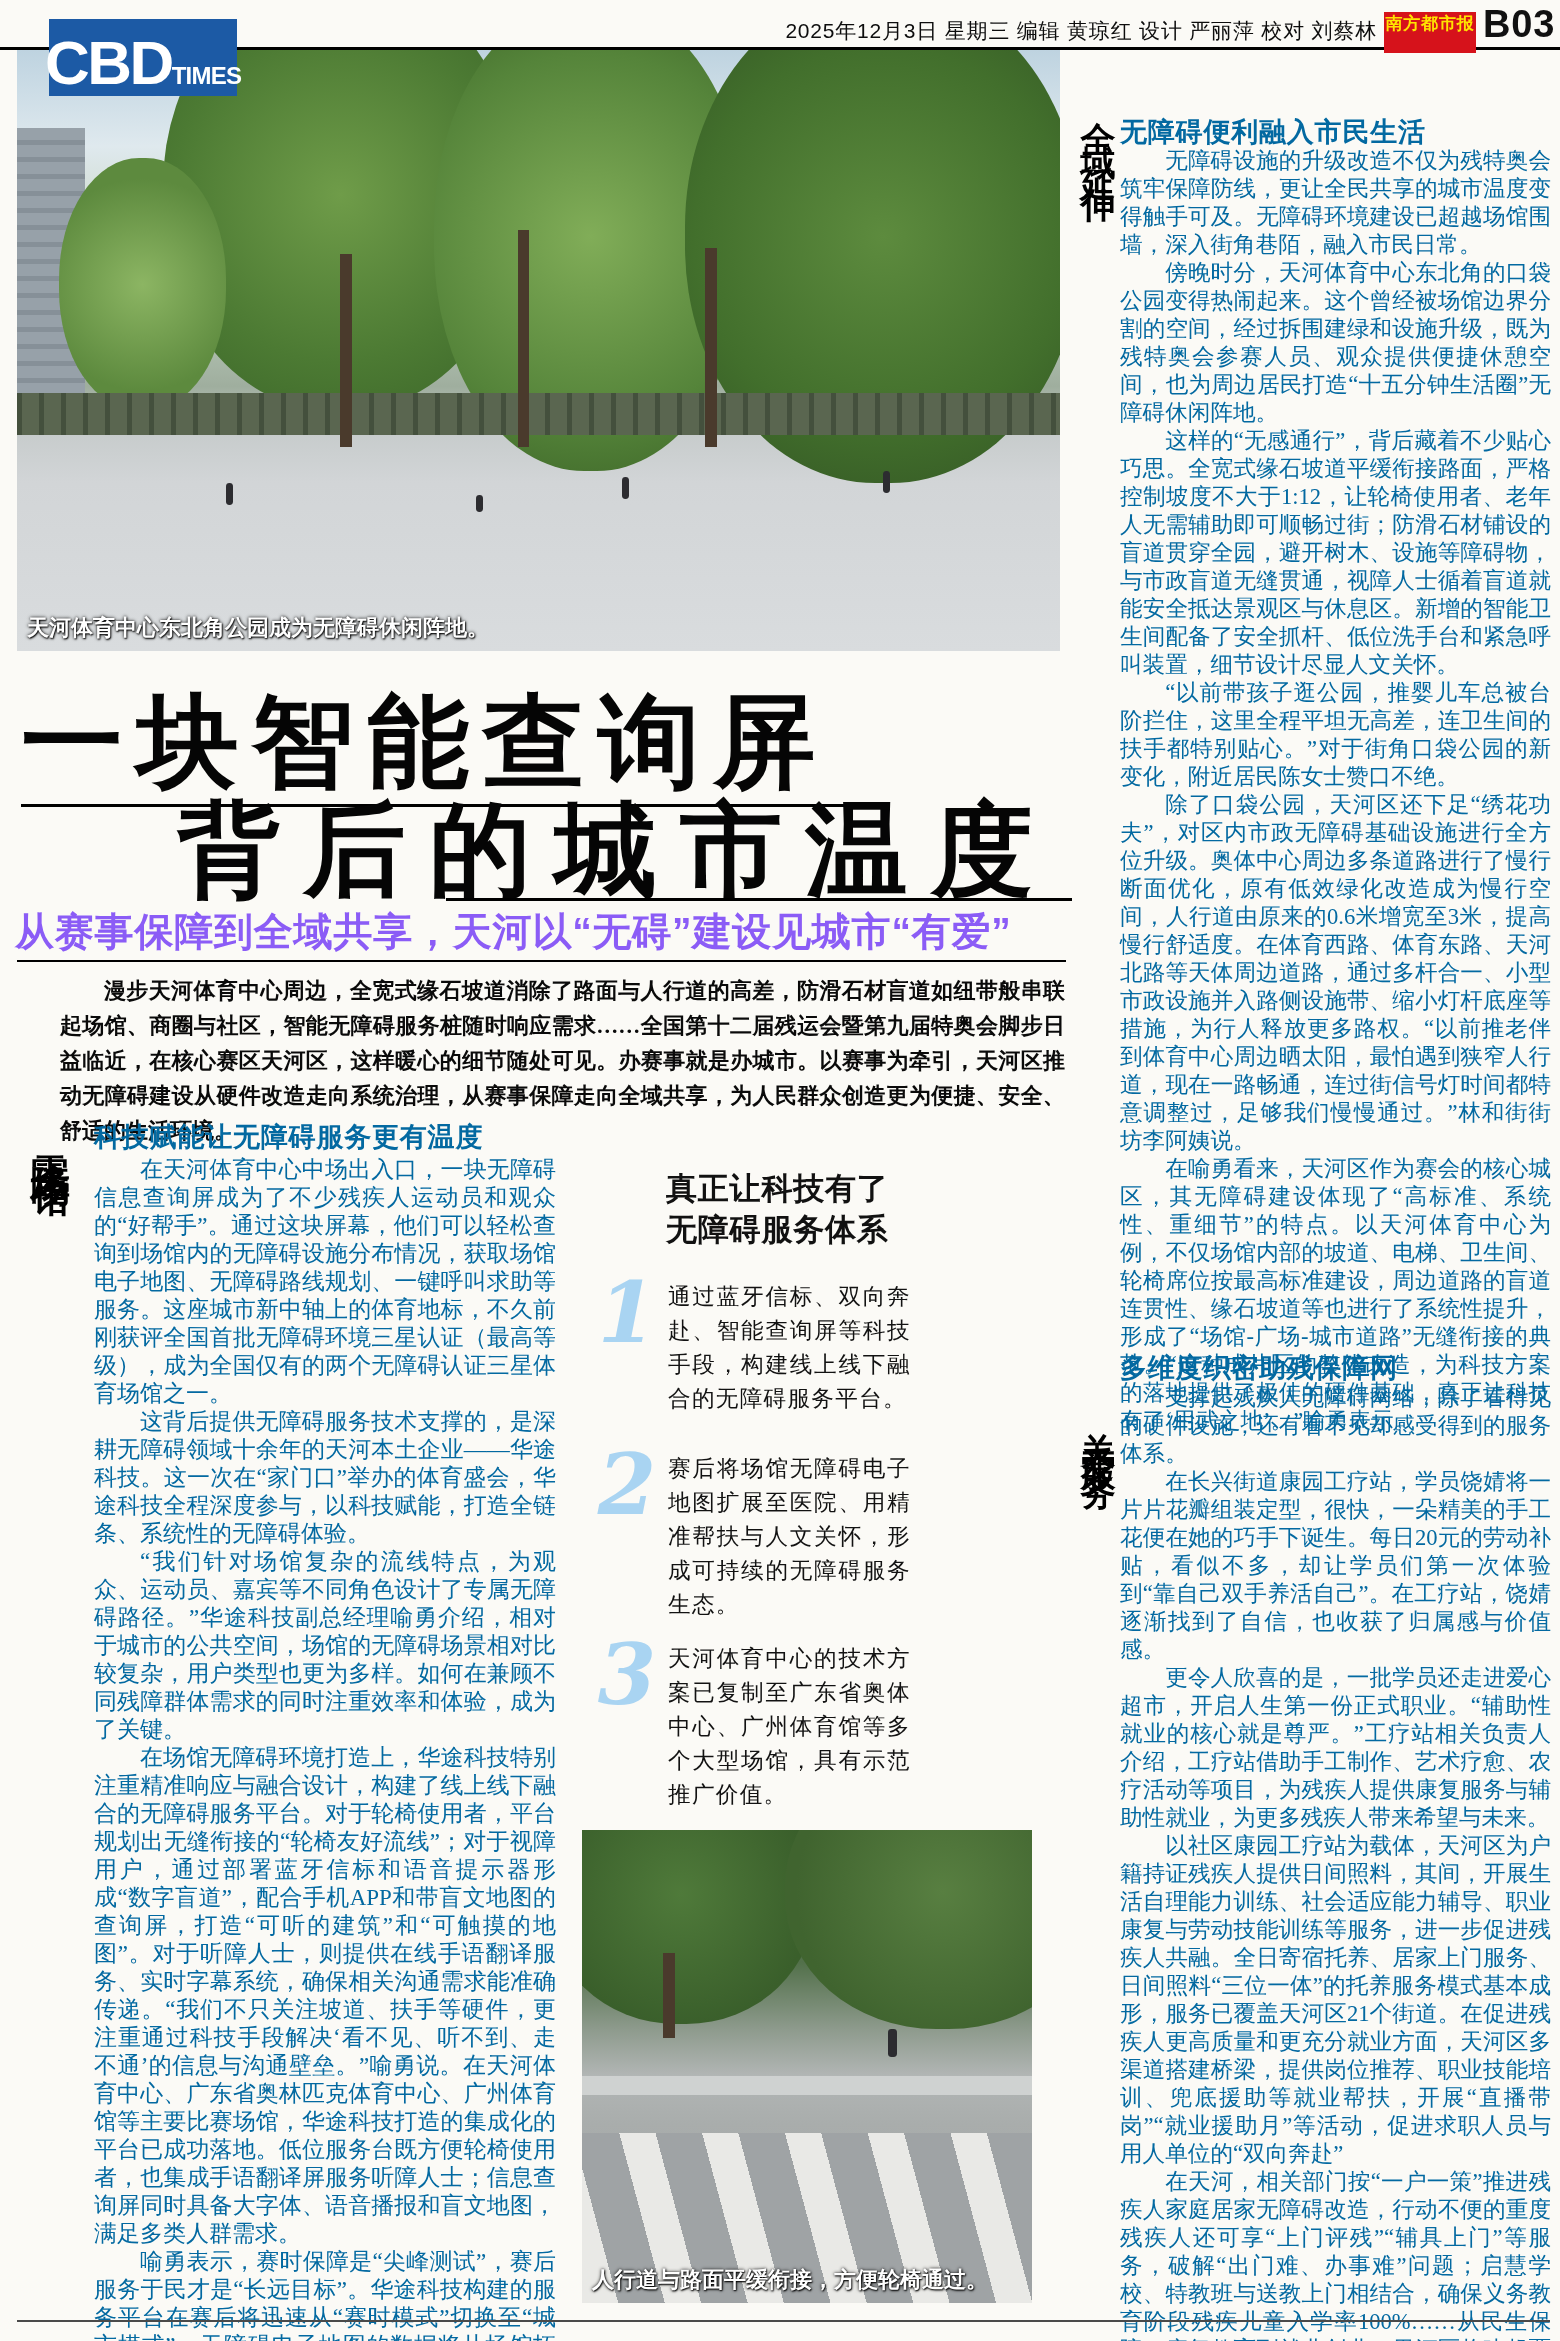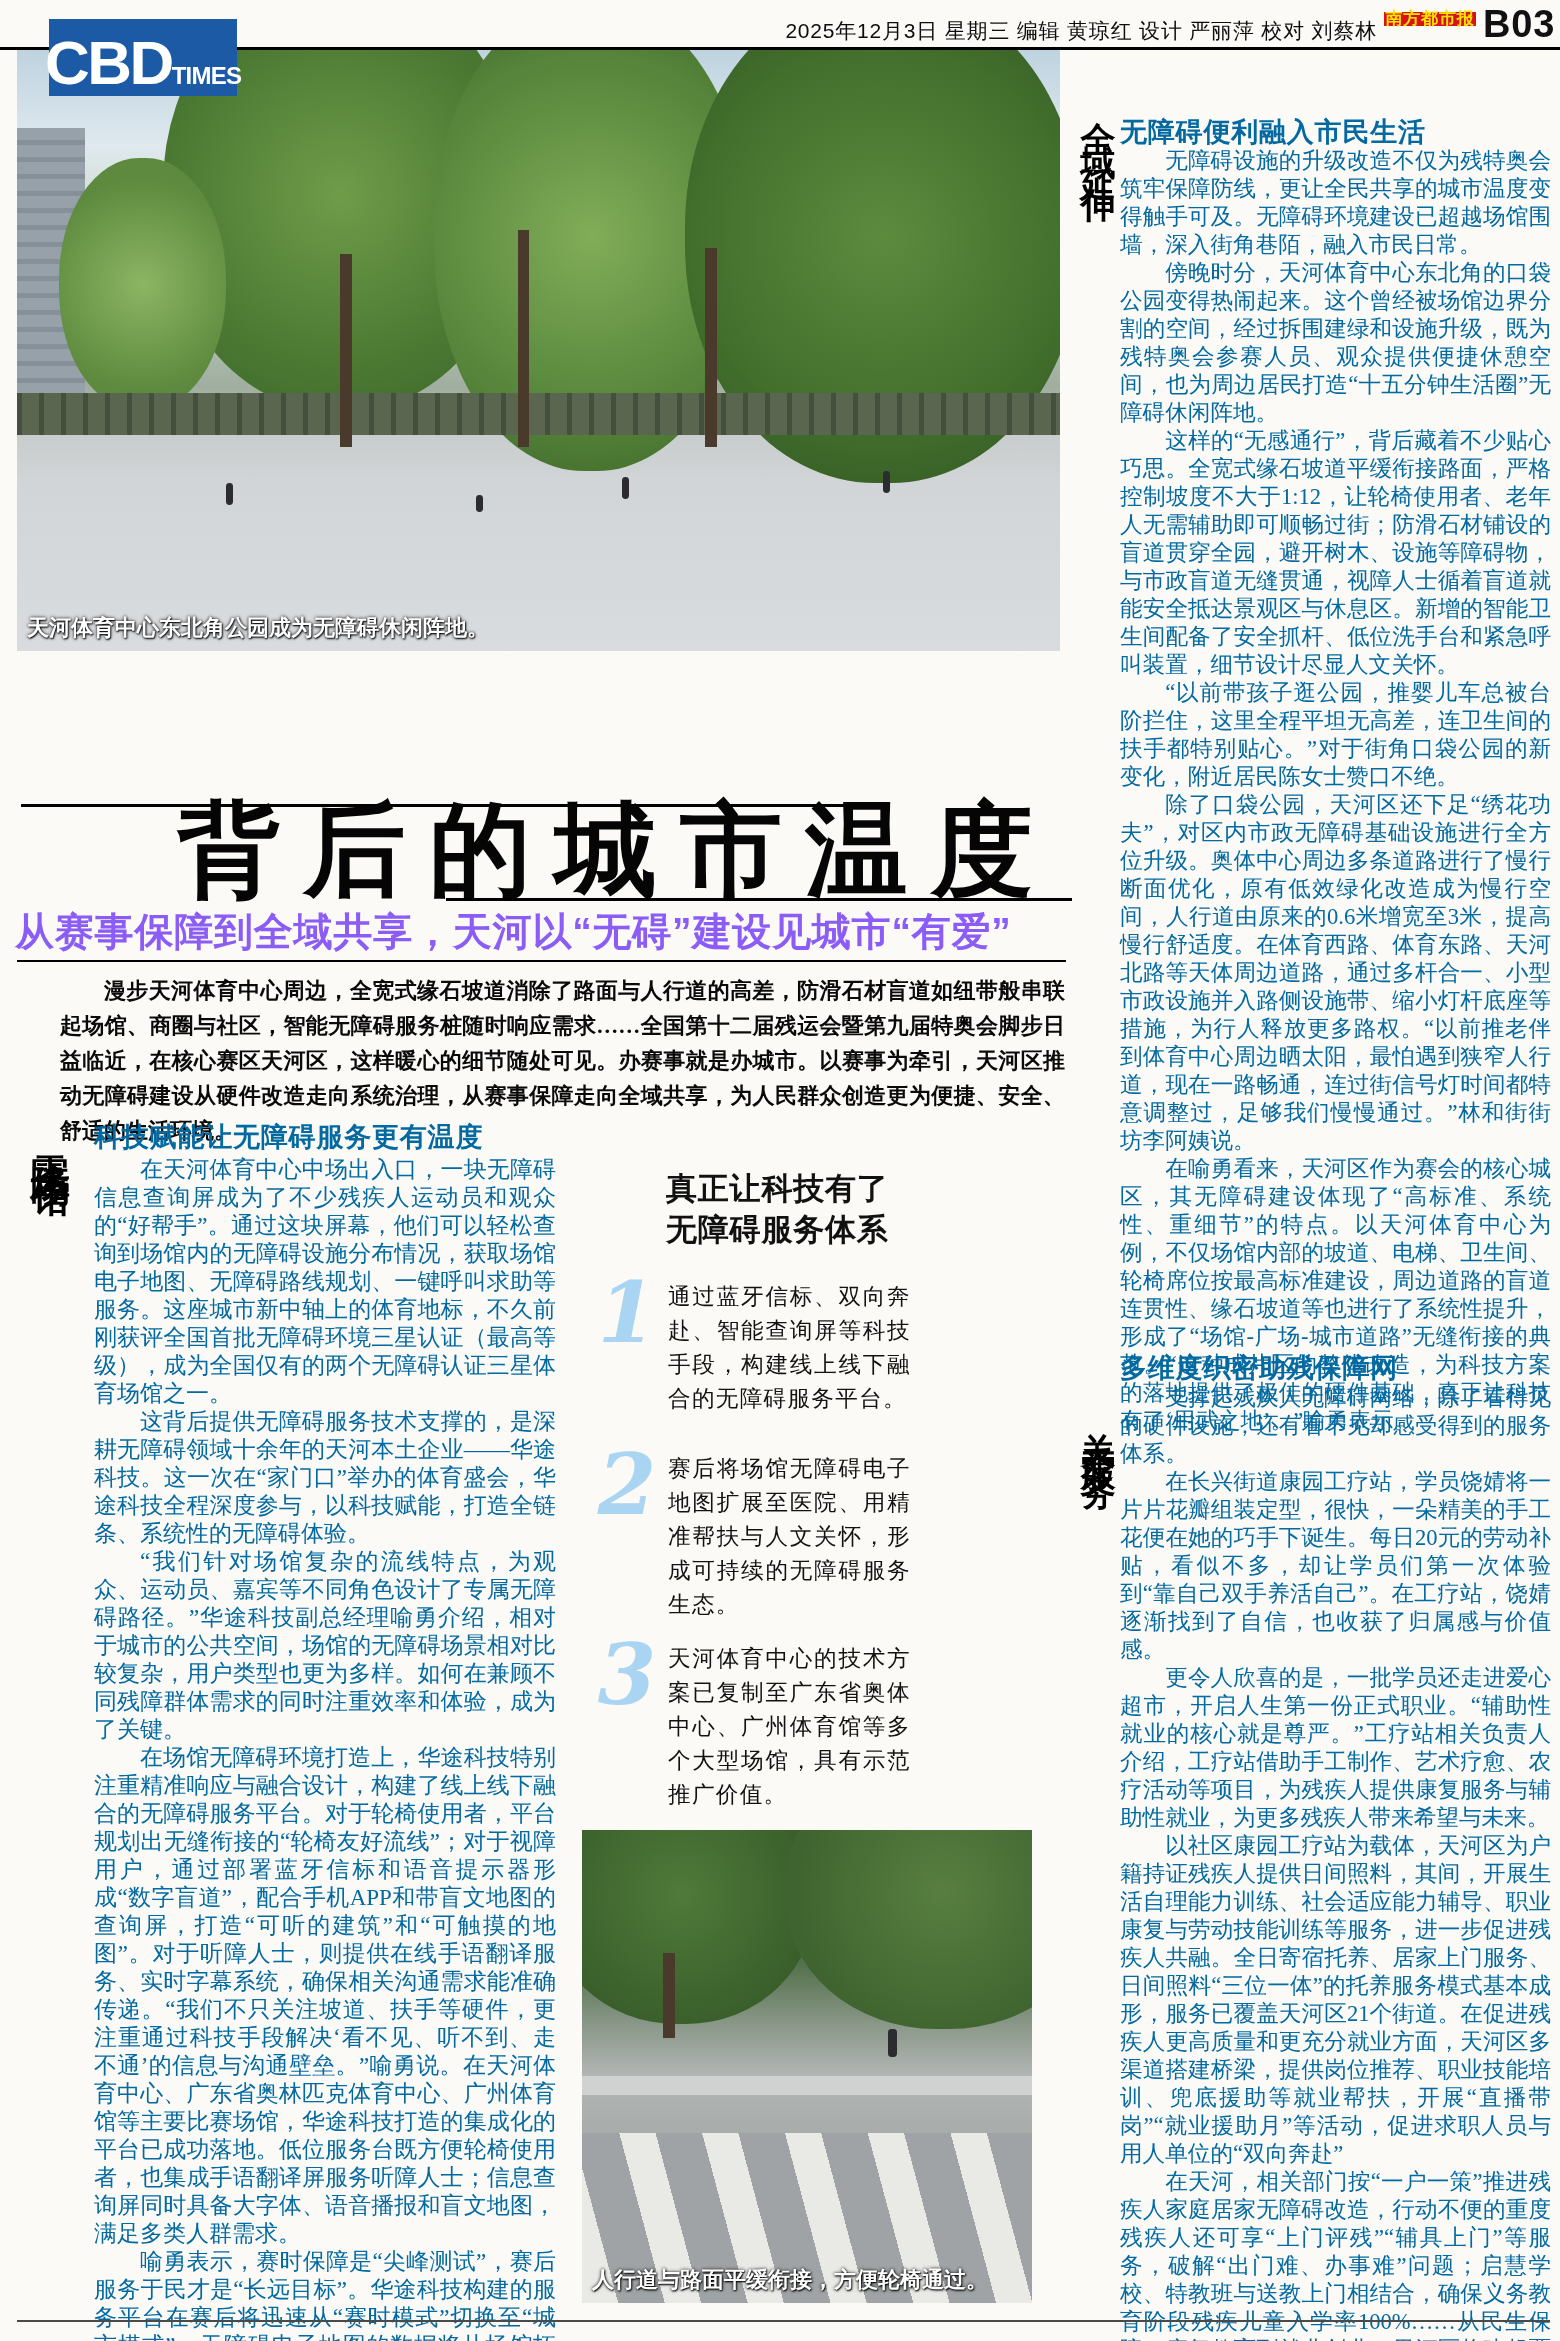--- a/index.html
+++ b/index.html
@@ -6,21 +6,21 @@
   #page{position:relative;width:1560px;height:2342px;background:#fbfaf6;margin:0 auto;overflow:hidden;
         font-family:"Liberation Sans",sans-serif;color:#111;}
   .abs{position:absolute;}
   
   #top-rule{left:0;top:47px;width:1560px;height:2.5px;background:#000;}
   #logo{left:49px;top:19px;width:188px;height:77px;background:#1c5aa5;display:flex;align-items:flex-end;
         justify-content:center;padding-bottom:5px;box-sizing:border-box;z-index:3;}
   #logo .big{font-size:62px;font-weight:bold;color:#fff;letter-spacing:-2.5px;line-height:0.9;}
   #logo .small{font-size:24px;font-weight:bold;color:#fff;letter-spacing:-0.8px;line-height:1.25;}
   #dateline{right:183px;top:17px;font-size:21px;letter-spacing:0.8px;color:#0d0d0d;}
-  #paper-box{left:1384px;top:11.7px;width:92px;height:14px;background:#d6121b;display:flex;align-items:center;
+  #paper-box{left:1384px;top:11.7px;width:92px;height:41px;background:#d6121b;display:flex;
         justify-content:center;}
   #paper-box span{color:#ffe400;font-weight:bold;font-size:17px;letter-spacing:0.8px;}
   #page-no{left:1483px;top:3.4px;font-size:38px;font-weight:bold;letter-spacing:0.8px;}
   
   .photo{overflow:hidden;background:#cfdccd;}
   .photo .caption{position:absolute;left:10px;bottom:8.4px;color:#fff;font-weight:bold;font-size:22px;
         text-shadow:0 0 3.4px #000,0.8px 0.8px 1.7px #000;z-index:9;}
   .blob{position:absolute;border-radius:48%;}
   #photo-top{left:17px;top:50px;width:1043px;height:601px;
      background:linear-gradient(180deg,#bed3e0 0%,#dfe9ee 16%,#ccd9c8 30%,#b4c4b4 46%,#9fae9e 56%,#c6cbcb 63%,#d2d5d7 72%,#d9dcde 100%);}
@@ -96,20 +96,21 @@
     <div class="trunk" style="left:31%;top:34%;height:32%;"></div>
     <div class="trunk" style="left:48%;top:30%;height:36%;"></div>
     <div class="trunk" style="left:66%;top:33%;height:33%;"></div>
     <div class="figure" style="left:20%;top:72%;"></div>
     <div class="figure" style="left:44%;top:74%;height:17px;"></div>
     <div class="figure" style="left:58%;top:71%;"></div>
     <div class="figure" style="left:83%;top:70%;"></div>
     <div class="caption">天河体育中心东北角公园成为无障碍休闲阵地。</div>
   </div>
 
+  <div class="abs" id="hl1">一块智能查询屏</div>
   <div class="abs" id="hl-rule1"></div>
   <div class="abs" id="hl2">背后的城市温度</div>
   <div class="abs" id="hl-rule2"></div>
   <div class="abs" id="subhead">从赛事保障到全域共享，天河以“无碍”建设见城市“有爱”</div>
   <div class="abs" id="lead-rule"></div>
   <div class="abs" id="lead">漫步天河体育中心周边，全宽式缘石坡道消除了路面与人行道的高差，防滑石材盲道如纽带般串联起场馆、商圈与社区，智能无障碍服务桩随时响应需求……全国第十二届残运会暨第九届特奥会脚步日益临近，在核心赛区天河区，这样暖心的细节随处可见。办赛事就是办城市。以赛事为牵引，天河区推动无障碍建设从硬件改造走向系统治理，从赛事保障走向全域共享，为人民群众创造更为便捷、安全、舒适的生活环境。</div>
 
   <div class="abs vlabel" id="label-venue">零障场馆</div>
   <div class="abs sec-h" id="venue-h">科技赋能让无障碍服务更有温度</div>
   <div class="abs bodycol" id="venue-body">

